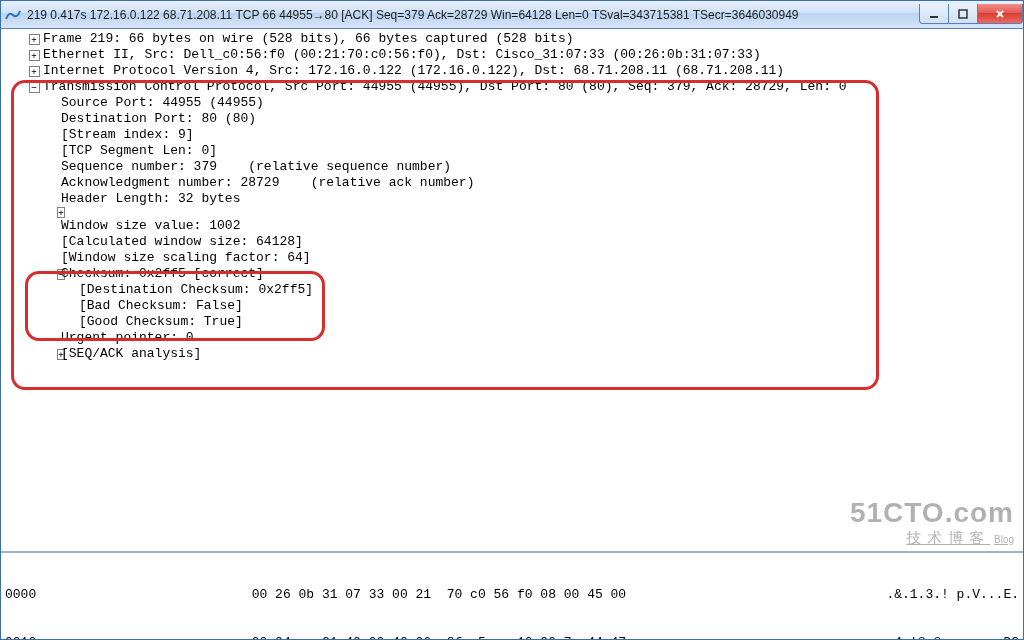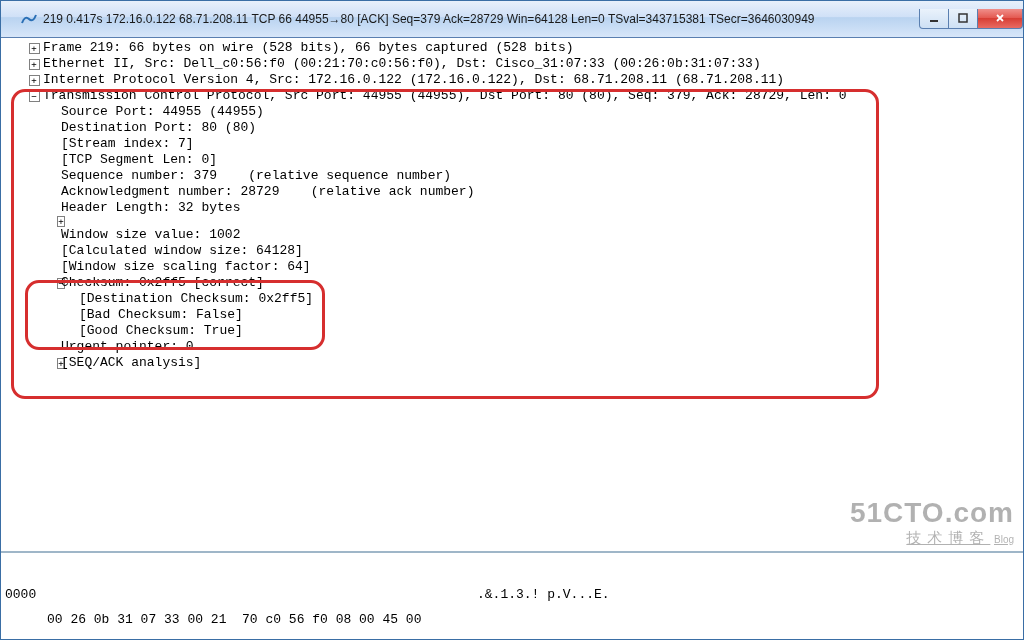--- a/index.html
+++ b/index.html
@@ -14,25 +14,25 @@
   }
   .window {
     width: 1024px;
     height: 640px;
     border: 1px solid #3a6ea5;
     display: flex;
     flex-direction: column;
     background: #fff;
   }
   .titlebar {
-    height: 37px;
+    height: 28px;
     background: linear-gradient(to bottom, #e8f0fb 0%, #cfe0f7 45%, #b9d3f0 46%, #d7e6f9 100%);
     display: flex;
     align-items: center;
-    padding: 0 0 0 20px;
+    padding: 0 0 0 4px;
     border-bottom: 1px solid #5a7fb0;
     justify-content: space-between;
   }
   .titlebar .app-icon {
     width: 16px; height: 16px; margin-right: 6px;
     display: inline-flex; align-items: center; justify-content: center;
   }
   .titlebar .app-icon svg { width: 16px; height: 16px; }
   .titlebar .title-text {
     flex: 1;
@@ -112,23 +112,23 @@
   .hex-pane {
     height: 86px;
     background: #fff;
     overflow: hidden;
     padding: 2px 4px;
     white-space: pre;
     font-size: 13px;
     line-height: 16px;
     color: #000;
   }
-  .hex-row { display: flex; }
+  .hex-row { display: flex; justify-content: space-between; }
   .hex-offset { width: 42px; }
-  .hex-bytes { width: 430px; margin-top: 25px; }
+  .hex-bytes { width: 430px; }
   .hex-ascii { }
   .watermark {
     position: absolute;
     right: 10px;
     bottom: 92px;
     text-align: right;
     opacity: 0.45;
     font-family: Arial, sans-serif;
     pointer-events: none;
   }
@@ -168,21 +168,21 @@
   </div>
 
   <div class="details-pane">
     <div class="tree-line"><span class="expander box plus"></span><span>Frame 219: 66 bytes on wire (528 bits), 66 bytes captured (528 bits)</span></div>
     <div class="tree-line"><span class="expander box plus"></span><span>Ethernet II, Src: Dell_c0:56:f0 (00:21:70:c0:56:f0), Dst: Cisco_31:07:33 (00:26:0b:31:07:33)</span></div>
     <div class="tree-line"><span class="expander box plus"></span><span>Internet Protocol Version 4, Src: 172.16.0.122 (172.16.0.122), Dst: 68.71.208.11 (68.71.208.11)</span></div>
     <div class="tree-line"><span class="expander box minus"></span><span>Transmission Control Protocol, Src Port: 44955 (44955), Dst Port: 80 (80), Seq: 379, Ack: 28729, Len: 0</span></div>
 
     <div class="tree-line"><span class="expander"></span><span class="indent1">Source Port: 44955 (44955)</span></div>
     <div class="tree-line"><span class="expander"></span><span class="indent1">Destination Port: 80 (80)</span></div>
-    <div class="tree-line"><span class="expander"></span><span class="indent1">[Stream index: 7]</span></div>
+    <div class="tree-line"><span class="expander"></span><span class="indent1">[Stream index: 9]</span></div>
     <div class="tree-line"><span class="expander"></span><span class="indent1">[TCP Segment Len: 0]</span></div>
     <div class="tree-line"><span class="expander"></span><span class="indent1">Sequence number: 379    (relative sequence number)</span></div>
     <div class="tree-line"><span class="expander"></span><span class="indent1">Acknowledgment number: 28729    (relative ack number)</span></div>
     <div class="tree-line"><span class="expander"></span><span class="indent1">Header Length: 32 bytes</span></div>
     <div class="tree-line"><span class="expander box plus indent1" style="margin-left:18px"></span></div>
     <div class="tree-line"><span class="expander"></span><span class="indent1">Window size value: 1002</span></div>
     <div class="tree-line"><span class="expander"></span><span class="indent1">[Calculated window size: 64128]</span></div>
     <div class="tree-line"><span class="expander"></span><span class="indent1">[Window size scaling factor: 64]</span></div>
     <div class="tree-line"><span class="expander box minus indent1" style="margin-left:18px"></span><span>Checksum: 0x2ff5 [correct]</span></div>
     <div class="tree-line"><span class="expander"></span><span class="indent2">[Destination Checksum: 0x2ff5]</span></div>

